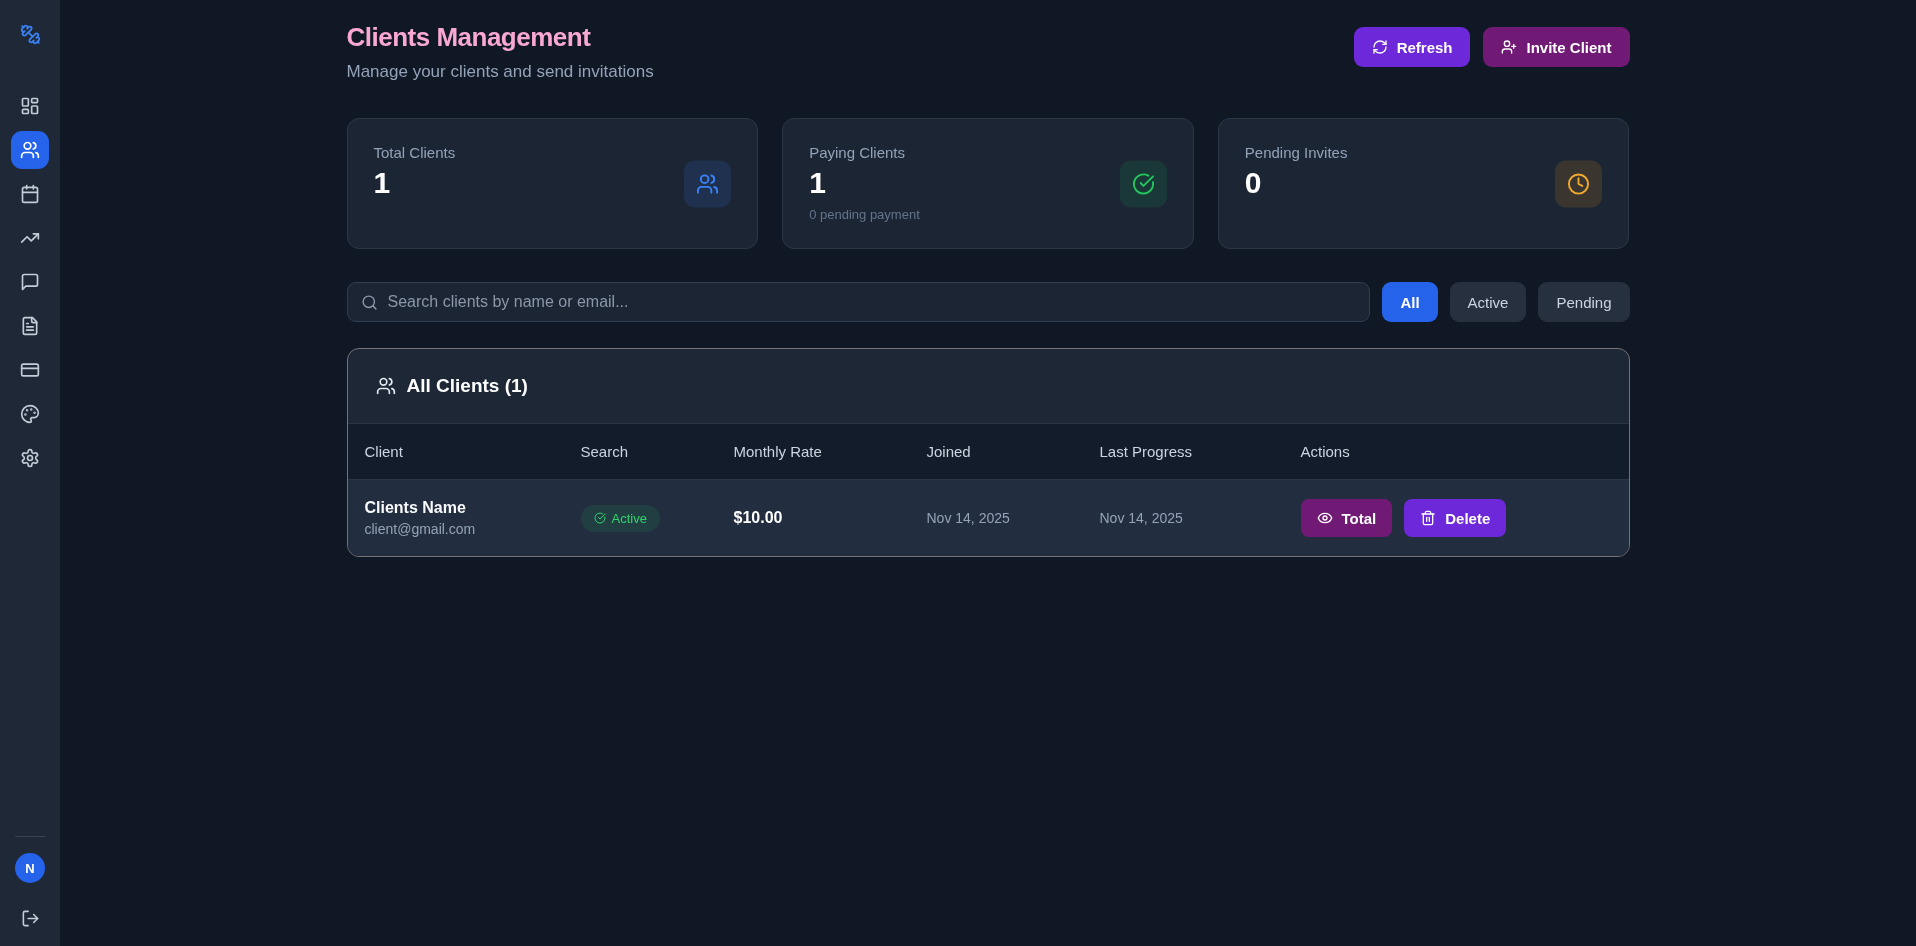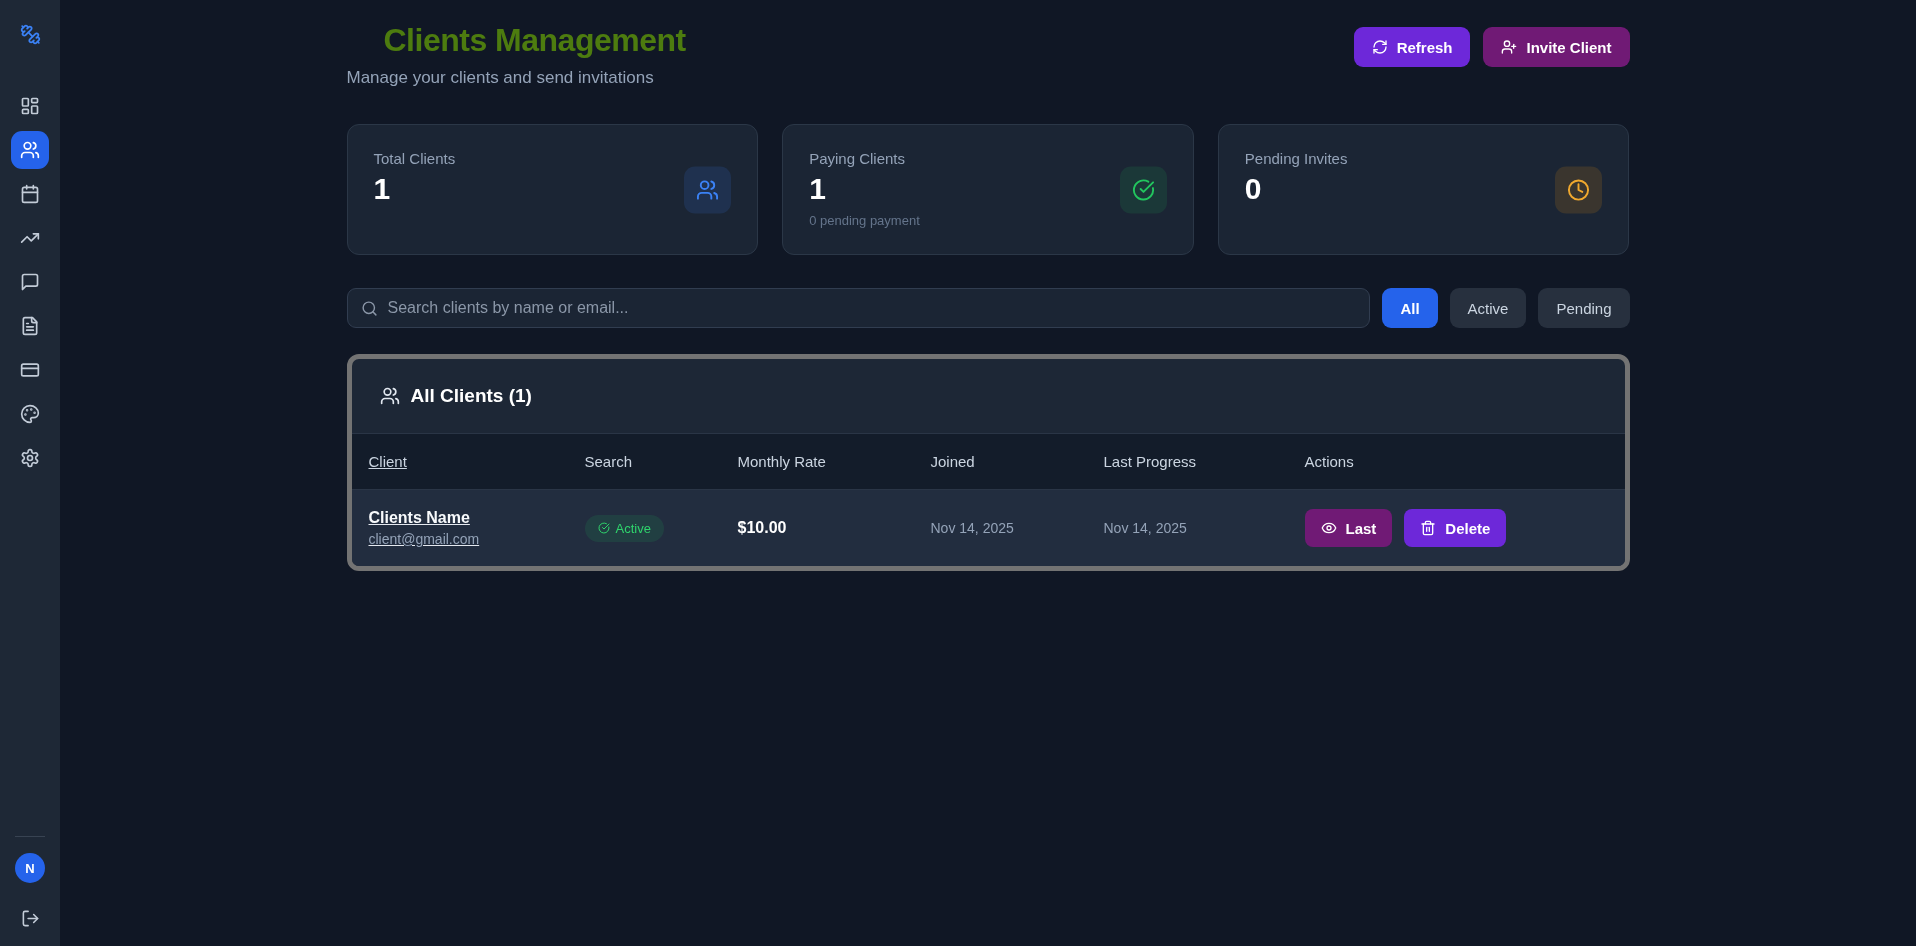--- a/index.html
+++ b/index.html
@@ -38,21 +38,21 @@
     font-size:13px; font-weight:bold; margin-top:16px; cursor:pointer;
   }
   .logout-btn { margin-top:26px; color:#c3ccd8; background:none; border:none; cursor:pointer; display:flex; }
   .logout-btn svg { width:19px; height:19px; }
 
   
   .main { flex:1; height:100%; overflow:hidden; }
   .content { width:1283px; margin:0 auto; padding-top:22px; }
 
   .page-header { display:flex; justify-content:space-between; align-items:flex-start; }
-  .page-title { font-size:32px; font-weight:800; color:#4d7c0f; letter-spacing:-0.5px;margin-left:37px; }
+  .page-title { font-size:26px; font-weight:800; color:#f9a8d4; letter-spacing:-0.5px; }
   .page-subtitle { font-size:17px; color:#94a3b8; margin-top:9px; }
   .header-actions { display:flex; gap:13px; margin-top:5px; }
   .btn {
     display:inline-flex; align-items:center; gap:9px;
     border:none; border-radius:9px; cursor:pointer;
     font-family:inherit; font-size:15px; font-weight:600; color:#fff;
     height:40px; padding:0 18px;
   }
   .btn svg { width:16px; height:16px; }
   .btn-gray { background:#6d28d9; }
@@ -94,33 +94,33 @@
   .filter-btn {
     height:40px; padding:0 18px; border:none; border-radius:9px;
     font-family:inherit; font-size:15px; cursor:pointer;
     background:#27303e; color:#cbd5e1;
   }
   .filter-btn.active { background:#2563eb; color:#fff; font-weight:600; }
 
   
   .table-card {
     margin-top:26px;
-    background:#1d2736; border:5px solid #737373; border-radius:12px;
+    background:#1d2736; border:1px solid #737373; border-radius:12px;
     overflow:hidden;
   }
   .table-title-row { display:flex; align-items:center; gap:11px; padding:26px 28px; }
   .table-title-row svg { width:20px; height:20px; color:#e2e8f0; }
   .table-title { font-size:19px; font-weight:bold; color:#ffffff; }
   .thead {
     display:flex; align-items:center; height:57px; padding:0 17px;
     background:#131c2a; border-top:1px solid #2a3546; border-bottom:1px solid #2a3546;
   }
   .thead .col { font-size:15px; color:#cbd5e1; }
   .trow { display:flex; align-items:center; height:76px; padding:0 17px; background:#222d3f; }
-  .col-client { width:216px;text-decoration:underline; }
+  .col-client { width:216px; }
   .col-status { width:153px; }
   .col-rate { width:193px; }
   .col-joined { width:173px; }
   .col-progress { width:201px; }
   .col-actions { flex:1; }
   .client-name { font-size:16px; font-weight:bold; color:#f8fafc; }
   .client-email { font-size:14px; color:#94a3b8; margin-top:4px; }
   .status-pill {
     display:inline-flex; align-items:center; gap:6px;
     background:rgba(34,197,94,0.12); border-radius:999px;
@@ -377,21 +377,21 @@
           <div class="col-joined"><span class="date-text">Nov 14, 2025</span></div>
           <div class="col-progress"><span class="date-text">Nov 14, 2025</span></div>
           <div class="col-actions row-actions">
             <button class="btn btn-blue btn-sm">
               <span style="display:flex">
                   <svg viewBox="0 0 24 24" width="16" height="16" fill="none" stroke="currentColor" stroke-width="2" stroke-linecap="round" stroke-linejoin="round">
                     <path d="M2.062 12.348a1 1 0 0 1 0-.696 10.75 10.75 0 0 1 19.876 0 1 1 0 0 1 0 .696 10.75 10.75 0 0 1-19.876 0"></path>
                     <circle cx="12" cy="12" r="3"></circle>
                   </svg>
                 </span>
-              <span>Last</span>
+              <span>Total</span>
             </button>
             <button class="btn btn-red btn-sm">
               <span style="display:flex">
                   <svg viewBox="0 0 24 24" width="15" height="15" fill="none" stroke="currentColor" stroke-width="2" stroke-linecap="round" stroke-linejoin="round">
                     <path d="M3 6h18"></path>
                     <path d="M19 6v14c0 1-1 2-2 2H7c-1 0-2-1-2-2V6"></path>
                     <path d="M8 6V4c0-1 1-2 2-2h4c1 0 2 1 2 2v2"></path>
                     <line x1="10" x2="10" y1="11" y2="17"></line>
                     <line x1="14" x2="14" y1="11" y2="17"></line>
                   </svg>

